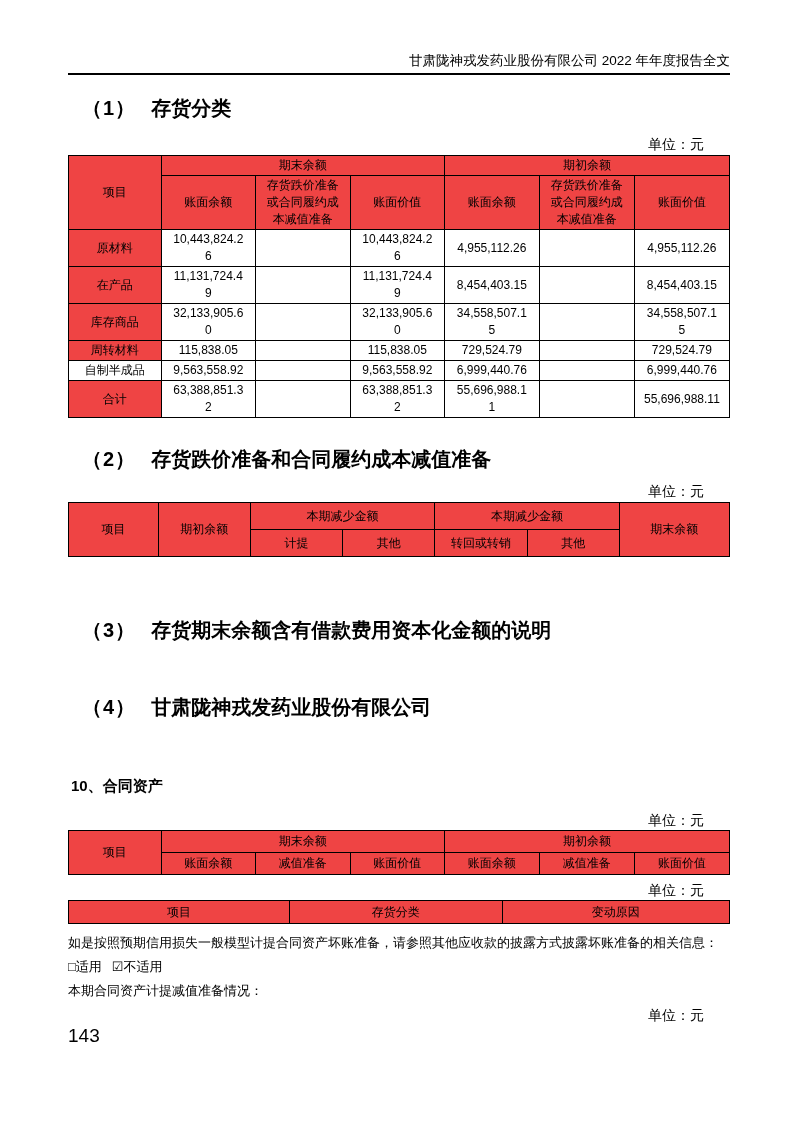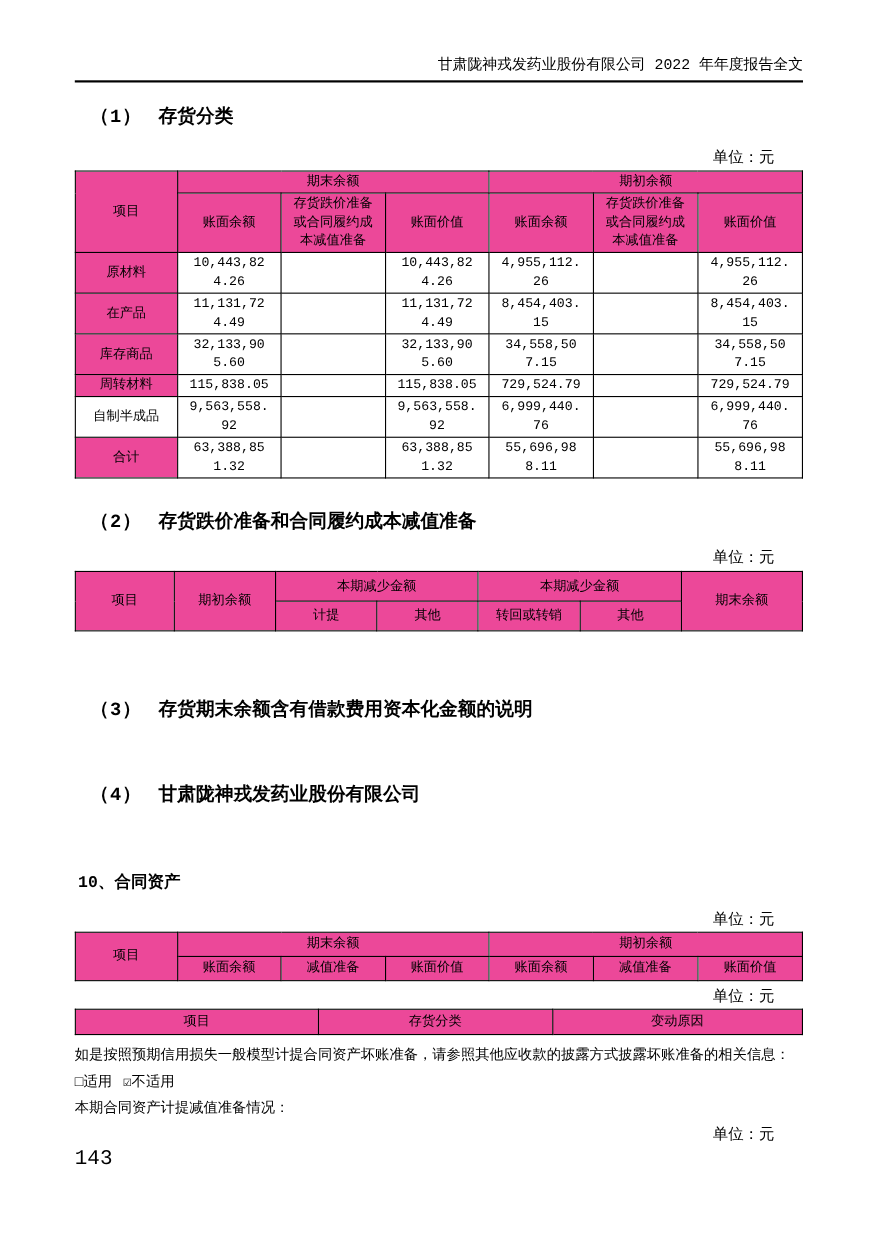--- a/index.html
+++ b/index.html
@@ -4,37 +4,37 @@
 <style>
   * { box-sizing: border-box; }
   html, body { margin: 0; padding: 0; background: #ffffff; }
   .page {
     position: relative;
     width: 793px;
     height: 1122px;
     margin: 0 auto;
     background: #ffffff;
     color: #000000;
-    font-family: Liberation Mono, monospace;
+    font-family: Liberation Sans, sans-serif;
     overflow: hidden;
   }
   .content { padding: 0 63px 0 68px; }
 
   .doc-header {
     padding-top: 52px;
     padding-bottom: 3px;
     border-bottom: 2px solid #000;
     text-align: right;
     font-size: 13.5px;
     line-height: 18px;
   }
 
   .h2 {
     margin-top: 23px;
-    font-size: 17px;
+    font-size: 20px;
     font-weight: bold;
     line-height: 20px;
     padding-left: 14px;
   }
   .h2 .sec-num { margin-right: 15px; letter-spacing: 1px; }
   .h1 {
     font-size: 15px;
     font-weight: bold;
     line-height: 20px;
     padding-left: 3px;
@@ -55,21 +55,21 @@
   }
   table.tbl th, table.tbl td {
     border: 1px solid #000;
     font-weight: normal;
     padding: 1px 9px;
     line-height: 17px;
     vertical-align: middle;
     text-align: center;
     overflow: hidden;
   }
-  .shade { background: #ec4899; }
+  .shade { background: #ef4444; }
   td.item { text-align: left; }
   td.num  { text-align: right; word-break: break-all; }
 
   .t1 { margin-top: 3px; }
   .t2 { margin-top: 3px; }
   .t2 th { height: 27px; }
   .t3 { margin-top: 2px; }
   .t3 th { height: 22px; }
   .t4 { margin-top: 2px; }
   .t4 th { height: 23px; }

